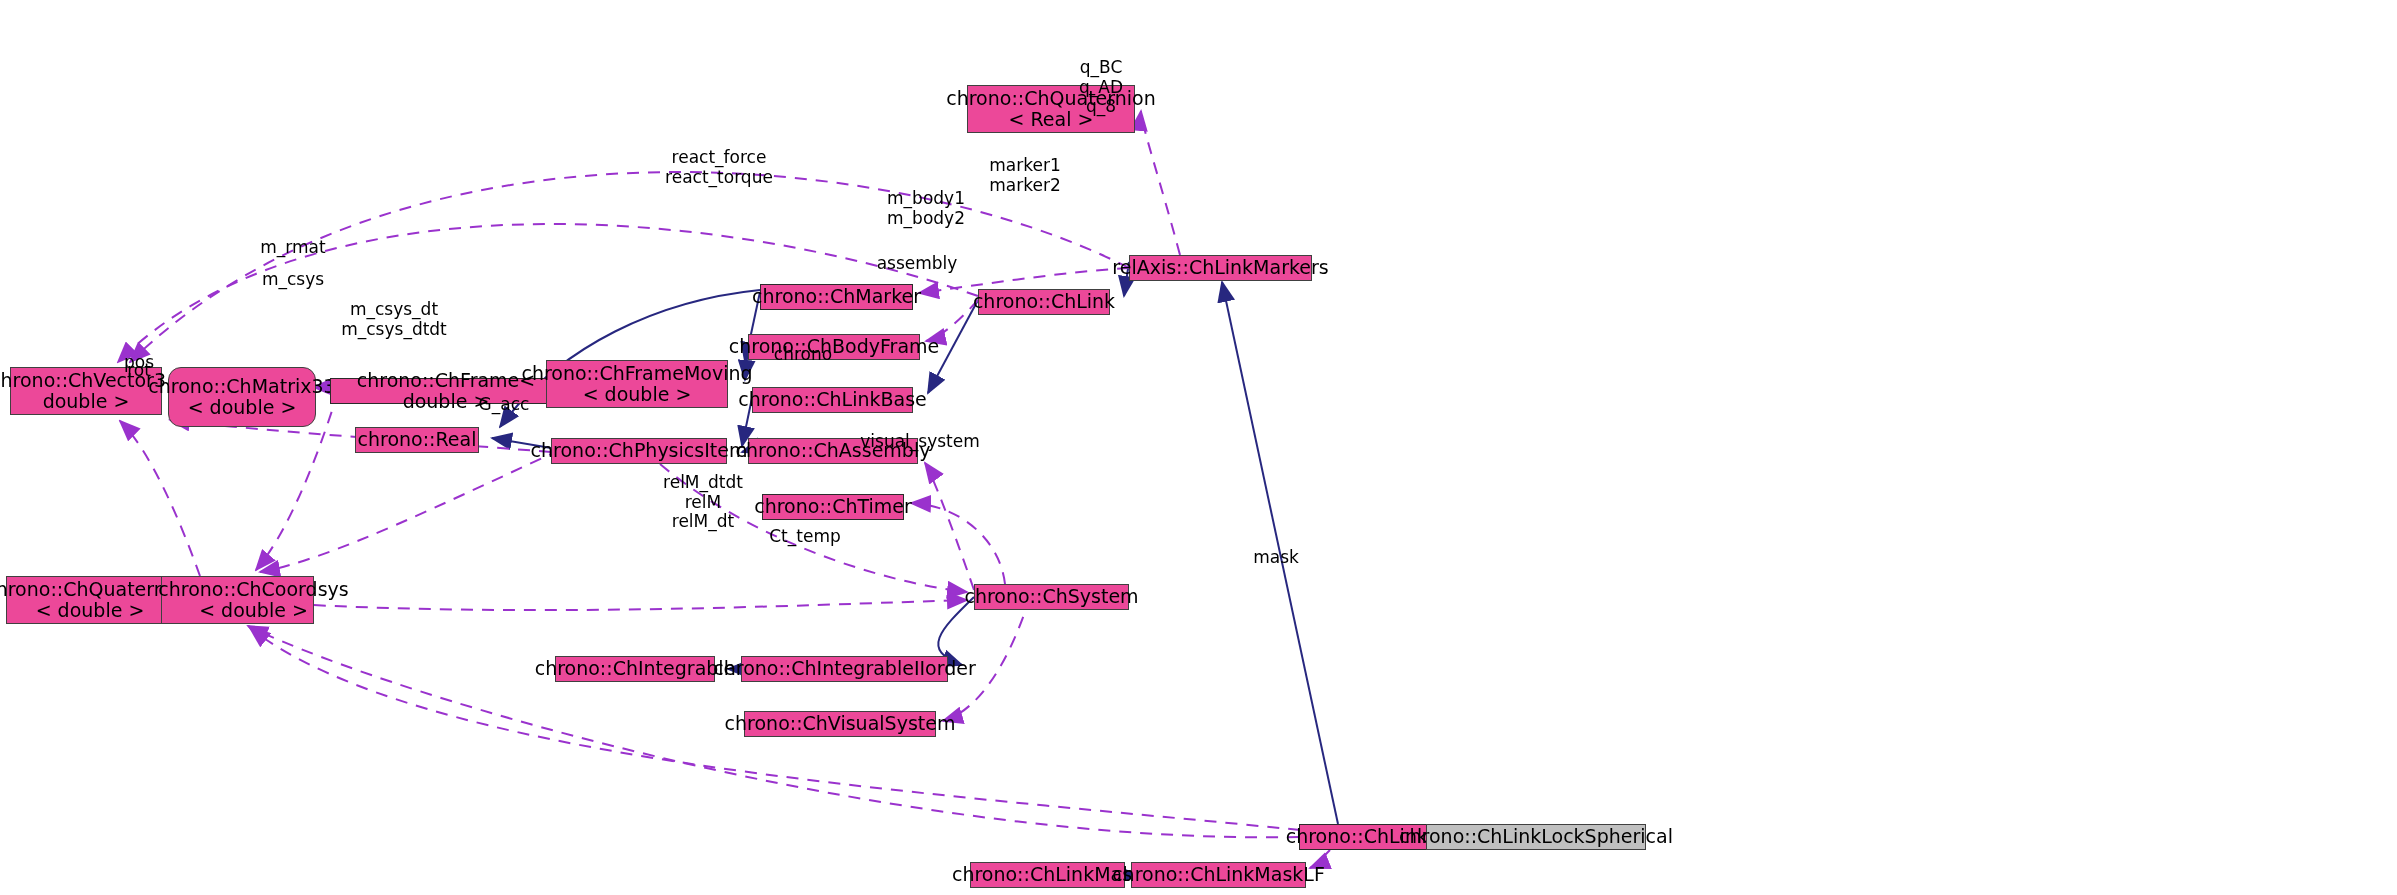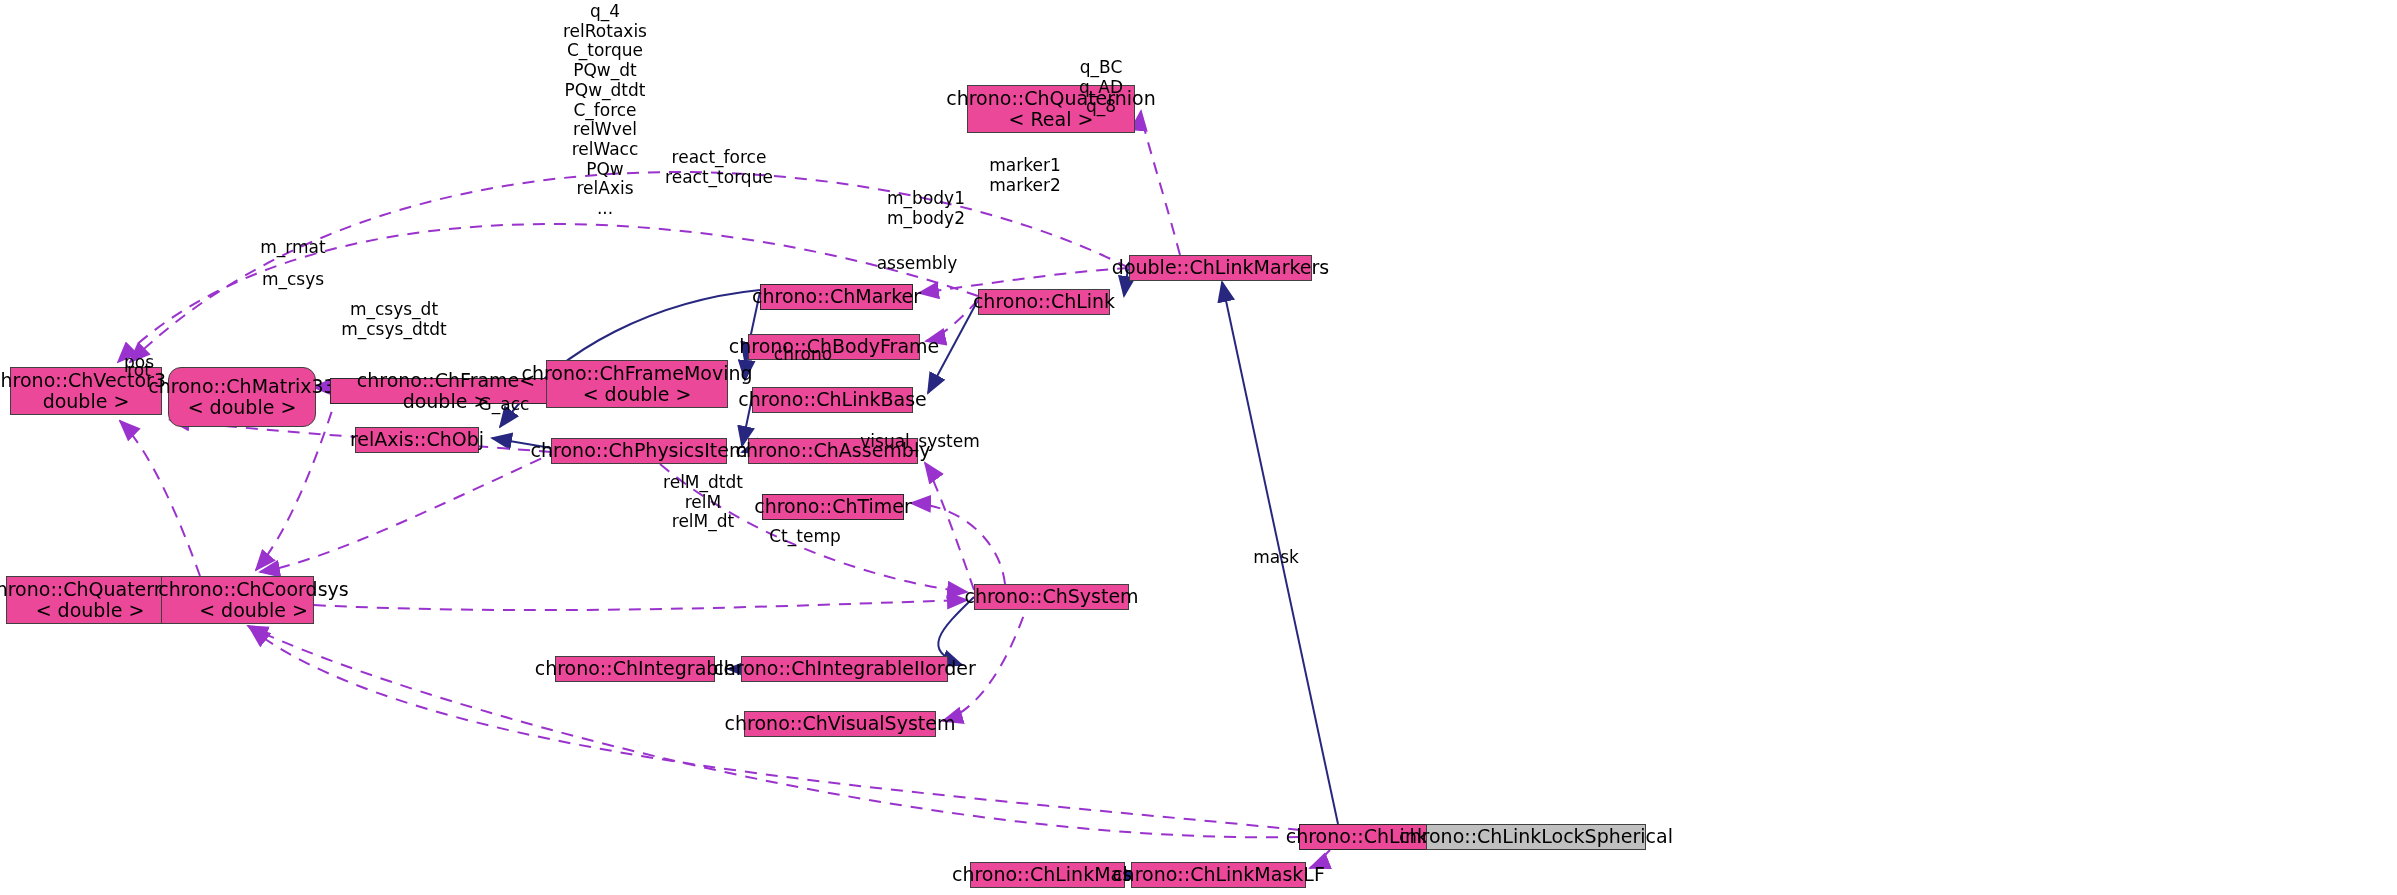--- a/index.html
+++ b/index.html
@@ -124,53 +124,42 @@
 
   <div class="node" style="left:10px;top:367px;width:152px;height:48px;">chrono::ChVector3&lt;
 double &gt;</div>
   <div class="node" style="left:168px;top:367px;width:148px;height:60px;border-radius:13px;">chrono::ChMatrix33
 &lt; double &gt;</div>
   <div class="node" style="left:6px;top:576px;width:168px;height:48px;">chrono::ChQuaternion
 &lt; double &gt;</div>
   <div class="node" style="left:161px;top:576px;width:153px;height:48px;padding-left:37px;">chrono::ChCoordsys
 &lt; double &gt;</div>
   <div class="node thin" style="left: 330px; top: 378px; width: 232px; height: 26px;">chrono::ChFrame&lt; double &gt;</div>
-  <div class="node" style="left: 355px; top: 427px; width: 124px; height: 26px;">relAxis::ChObj</div>
+  <div class="node" style="left: 355px; top: 427px; width: 124px; height: 26px;">chrono::Real</div>
   <div class="node" style="left:546px;top:360px;width:182px;height:48px;">chrono::ChFrameMoving
 &lt; double &gt;</div>
   <div class="node" style="left:551px;top:438px;width:176px;height:26px;">chrono::ChPhysicsItem</div>
   <div class="node thin" style="left:760px;top:284px;width:153px;height:26px;">chrono::ChMarker</div>
   <div class="node" style="left:748px;top:334px;width:172px;height:26px;">chrono::ChBodyFrame</div>
   <div class="node" style="left:752px;top:387px;width:161px;height:26px;">chrono::ChLinkBase</div>
   <div class="node" style="left:748px;top:438px;width:170px;height:26px;">chrono::ChAssembly</div>
   <div class="node thin" style="left:762px;top:494px;width:142px;height:26px;">chrono::ChTimer</div>
   <div class="node" style="left:967px;top:85px;width:168px;height:48px;">chrono::ChQuaternion
 &lt; Real &gt;</div>
   <div class="node" style="left:978px;top:289px;width:132px;height:26px;">chrono::ChLink</div>
-  <div class="node" style="left:1129px;top:255px;width:183px;height:26px;">double::ChLinkMarkers</div>
+  <div class="node" style="left:1129px;top:255px;width:183px;height:26px;">relAxis::ChLinkMarkers</div>
   <div class="node" style="left:974px;top:584px;width:155px;height:26px;text-align:center;">chrono::ChSystem</div>
   <div class="node" style="left:555px;top:656px;width:160px;height:26px;">chrono::ChIntegrable</div>
   <div class="node" style="left:741px;top:656px;width:207px;height:26px;">chrono::ChIntegrableIIorder</div>
   <div class="node" style="left:744px;top:711px;width:192px;height:26px;">chrono::ChVisualSystem</div>
   <div class="node thin" style="left:1299px;top:824px;width:159px;height:26px;">chrono::ChLinkLock</div>
   <div class="node highlight" style="left:1426px;top:824px;width:220px;height:26px;">chrono::ChLinkLockSpherical</div>
   <div class="node" style="left:970px;top:862px;width:155px;height:26px;">chrono::ChLinkMask</div>
   <div class="node" style="left:1131px;top:862px;width:175px;height:26px;">chrono::ChLinkMaskLF</div>
 
-  <div class="edge-label" style="left:605px;top:2px;">q_4
-relRotaxis
-C_torque
-PQw_dt
-PQw_dtdt
-C_force
-relWvel
-relWacc
-PQw
-relAxis
-...</div>
   <div class="edge-label" style="left:1101px;top:58px;">q_BC
 q_AD
 q_8</div>
   <div class="edge-label" style="left:719px;top:148px;">react_force
 react_torque</div>
   <div class="edge-label" style="left:1025px;top:156px;">marker1
 marker2</div>
   <div class="edge-label" style="left:926px;top:189px;">m_body1
 m_body2</div>
   <div class="edge-label" style="left:293px;top:238px;">m_rmat</div>

